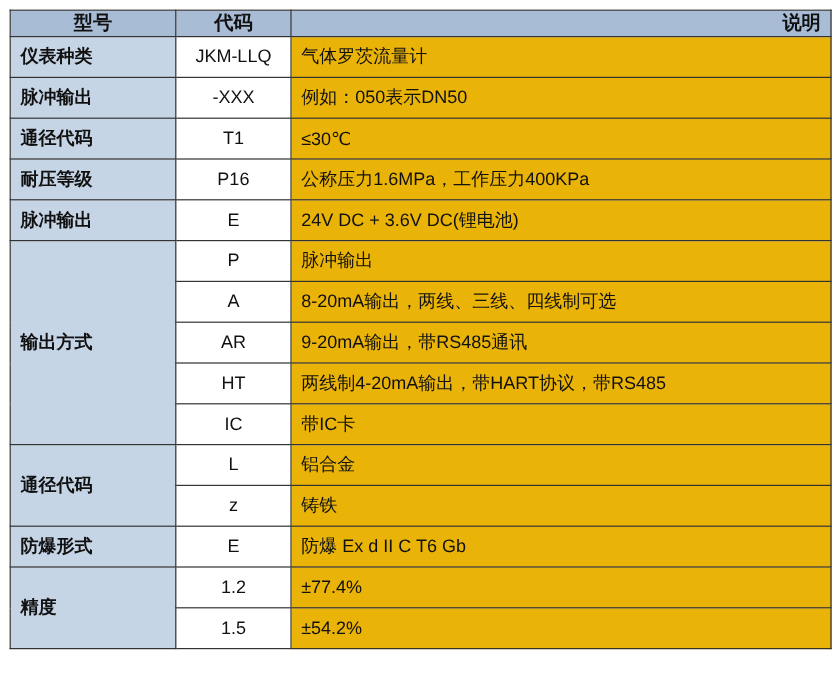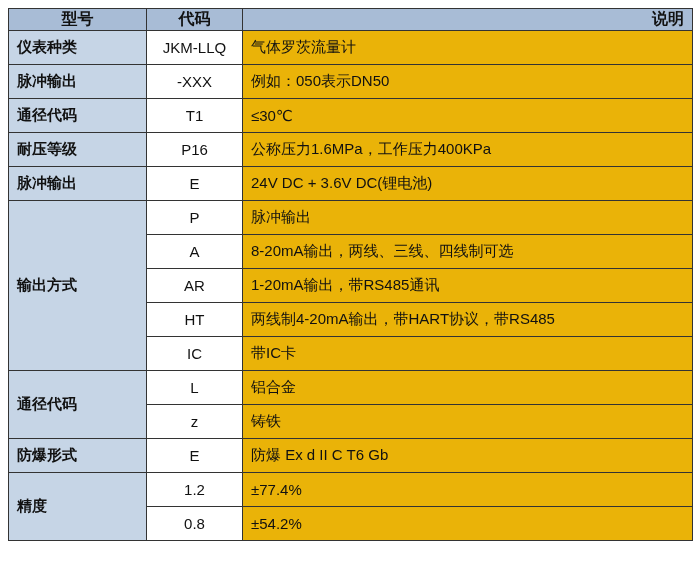--- a/index.html
+++ b/index.html
@@ -112,21 +112,21 @@
         <td class="cat-cell" rowspan="5">输出方式</td>
         <td class="code-cell">P</td>
         <td class="desc-cell">脉冲输出</td>
       </tr>
       <tr class="body-row">
         <td class="code-cell">A</td>
         <td class="desc-cell">8-20mA输出，两线、三线、四线制可选</td>
       </tr>
       <tr class="body-row">
         <td class="code-cell">AR</td>
-        <td class="desc-cell">1-20mA输出，带RS485通讯</td>
+        <td class="desc-cell">9-20mA输出，带RS485通讯</td>
       </tr>
       <tr class="body-row">
         <td class="code-cell">HT</td>
         <td class="desc-cell">两线制4-20mA输出，带HART协议，带RS485</td>
       </tr>
       <tr class="body-row">
         <td class="code-cell">IC</td>
         <td class="desc-cell">带IC卡</td>
       </tr>
 
@@ -145,18 +145,18 @@
         <td class="code-cell">E</td>
         <td class="desc-cell">防爆 Ex d II C T6 Gb</td>
       </tr>
 
       <tr class="body-row">
         <td class="cat-cell" rowspan="2">精度</td>
         <td class="code-cell">1.2</td>
         <td class="desc-cell">±77.4%</td>
       </tr>
       <tr class="body-row">
-        <td class="code-cell">0.8</td>
+        <td class="code-cell">1.5</td>
         <td class="desc-cell">±54.2%</td>
       </tr>
     </tbody>
   </table>
 </div>
 
 </body></html>

